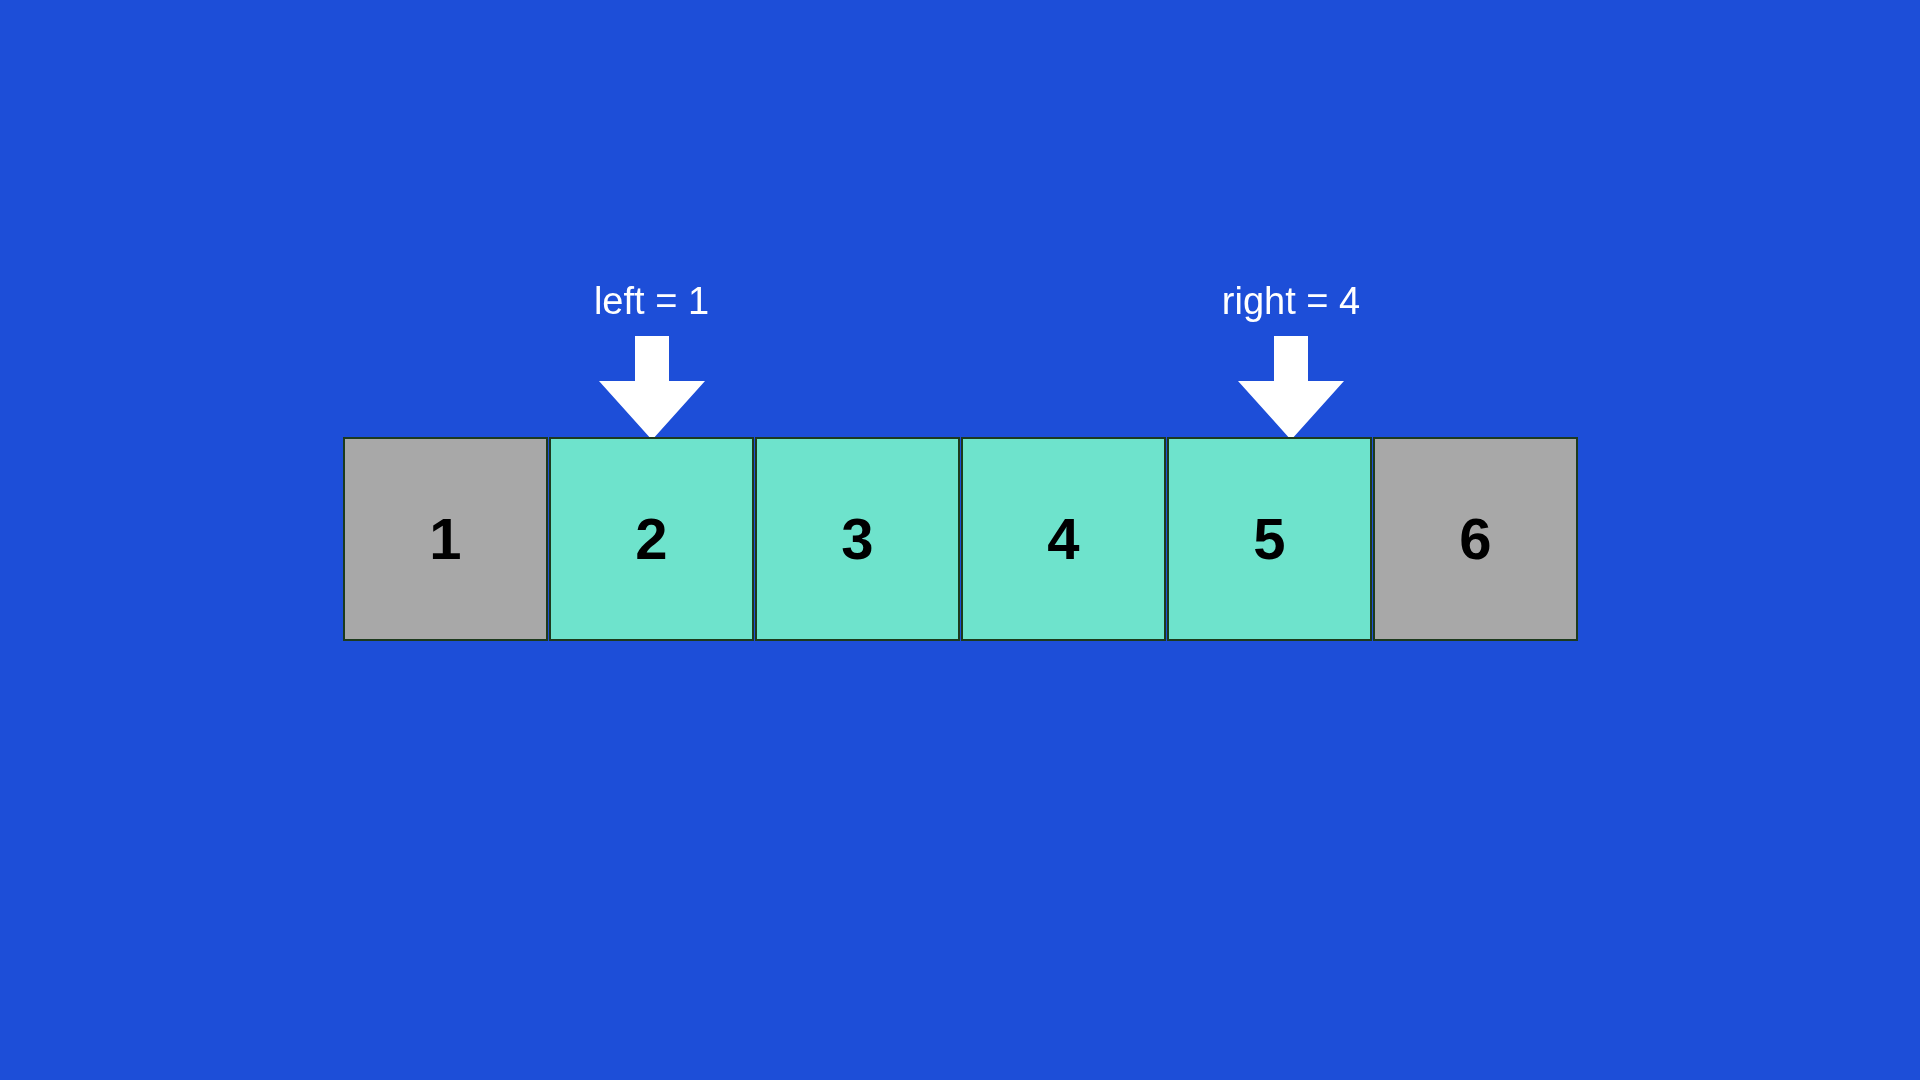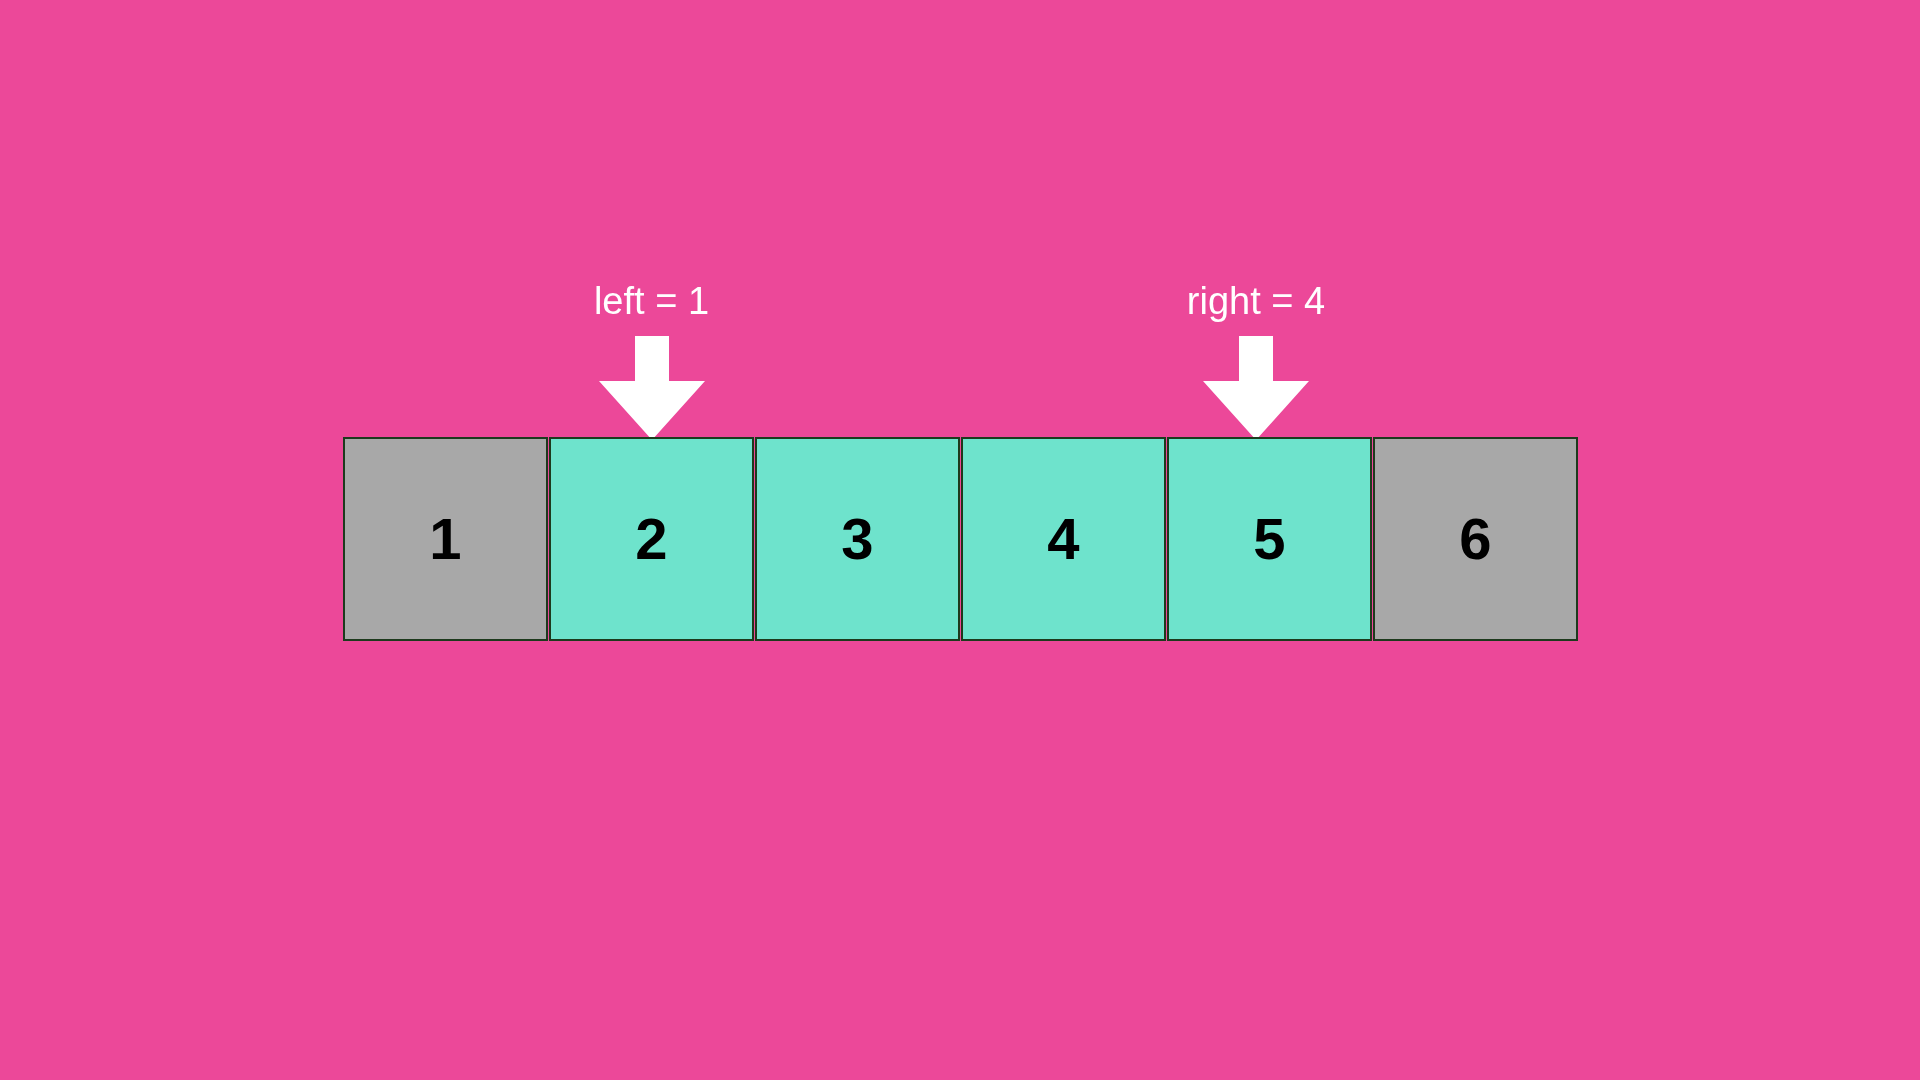--- a/index.html
+++ b/index.html
@@ -12,21 +12,21 @@
     width: 1920px;
     height: 1080px;
     overflow: hidden;
     font-family: "Liberation Sans", sans-serif;
   }
 
   #stage {
     position: relative;
     width: 1920px;
     height: 1080px;
-    background: #ec4899;
+    background: #1d4ed8;
   }
 
   
   .array-strip {
     position: absolute;
     left: 343px;
     top: 437px;
     display: flex;
     flex-direction: row;
   }
@@ -89,21 +89,21 @@
 
 <div id="stage">
 
   <div class="pointer" id="pointer-0" style="left: 651.5px;">
     <div class="pointer-label">left = 1</div>
     <svg class="arrow-svg" viewBox="0 0 106 104" aria-hidden="true">
       <polygon points="36,0 70,0 70,45 106,45 53,104 0,45 36,45" fill="#ffffff"></polygon>
     </svg>
   </div>
 
-  <div class="pointer" id="pointer-1" style="left: 1256px;">
+  <div class="pointer" id="pointer-1" style="left: 1291px;">
     <div class="pointer-label">right = 4</div>
     <svg class="arrow-svg" viewBox="0 0 106 104" aria-hidden="true">
       <polygon points="36,0 70,0 70,45 106,45 53,104 0,45 36,45" fill="#ffffff"></polygon>
     </svg>
   </div>
 
   <div class="array-strip">
 
     <div class="cell plain">
       <span class="cell-value">1</span>

